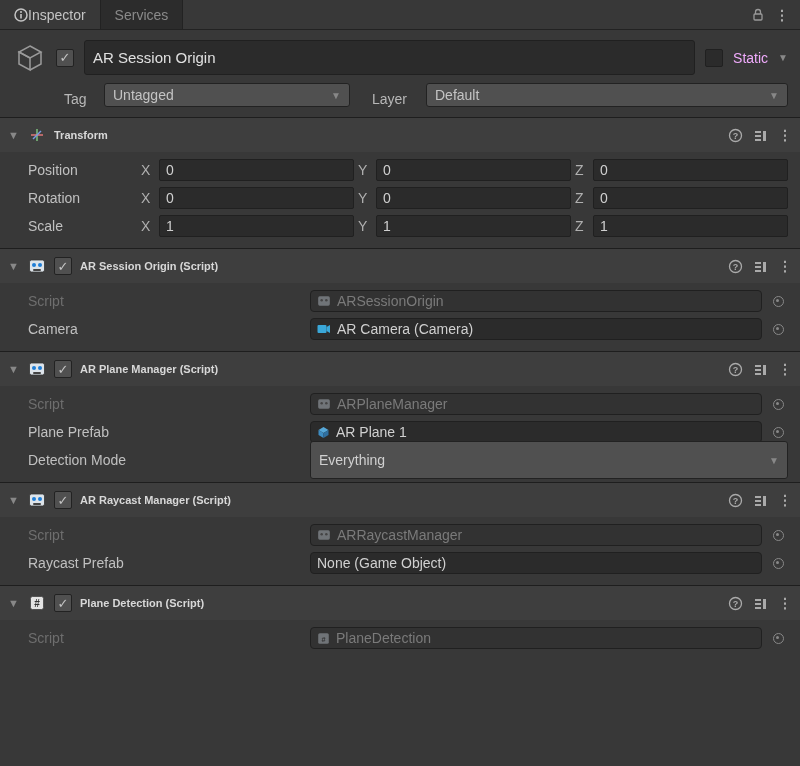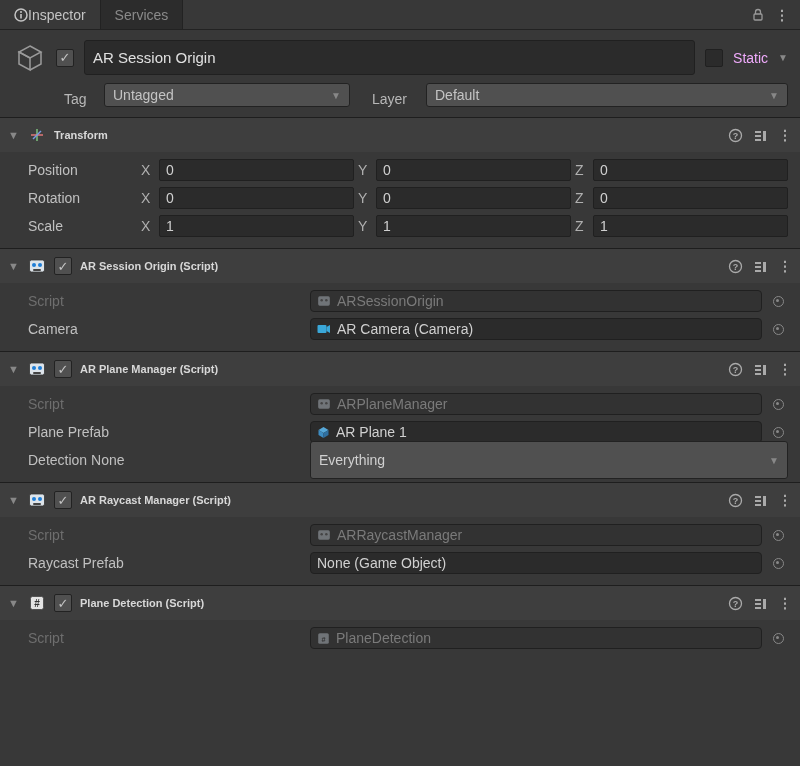--- a/index.html
+++ b/index.html
@@ -316,21 +316,21 @@
               <path d="M11.5 4 L11.5 9 L6.5 12 L6.5 7 Z" fill="#2f6fa0"></path>
             </svg>
           </span>
         <span>AR Plane 1</span>
       </div>
       <span class="obj-picker">
           <span class="obj-picker-circle"></span>
         </span>
     </div>
     <div class="prop-row">
-      <span class="prop-label">Detection None</span>
+      <span class="prop-label">Detection Mode</span>
       <div class="enum-dd">
         <span>Everything</span>
         <span class="dropdown-caret">▼</span>
       </div>
     </div>
   </div>
 </div>
 
 <div class="component">
   <div class="comp-header">

